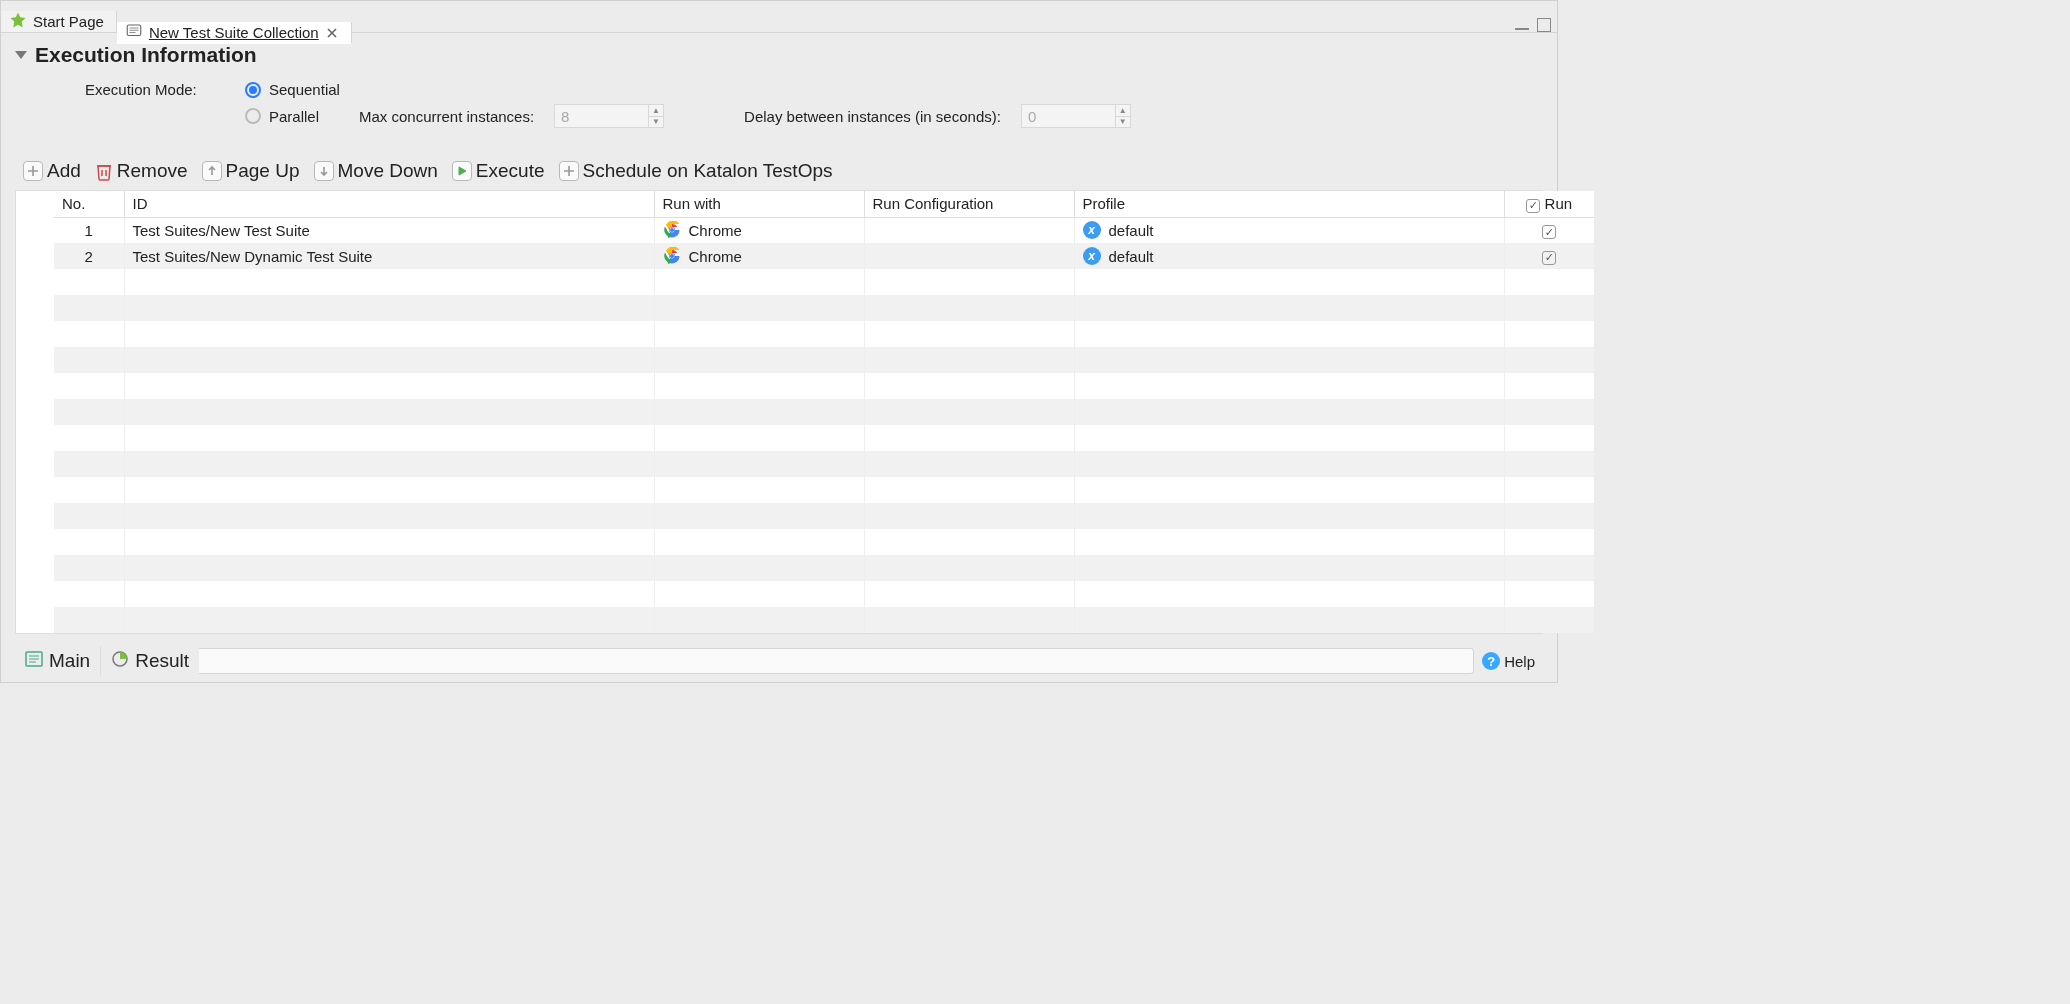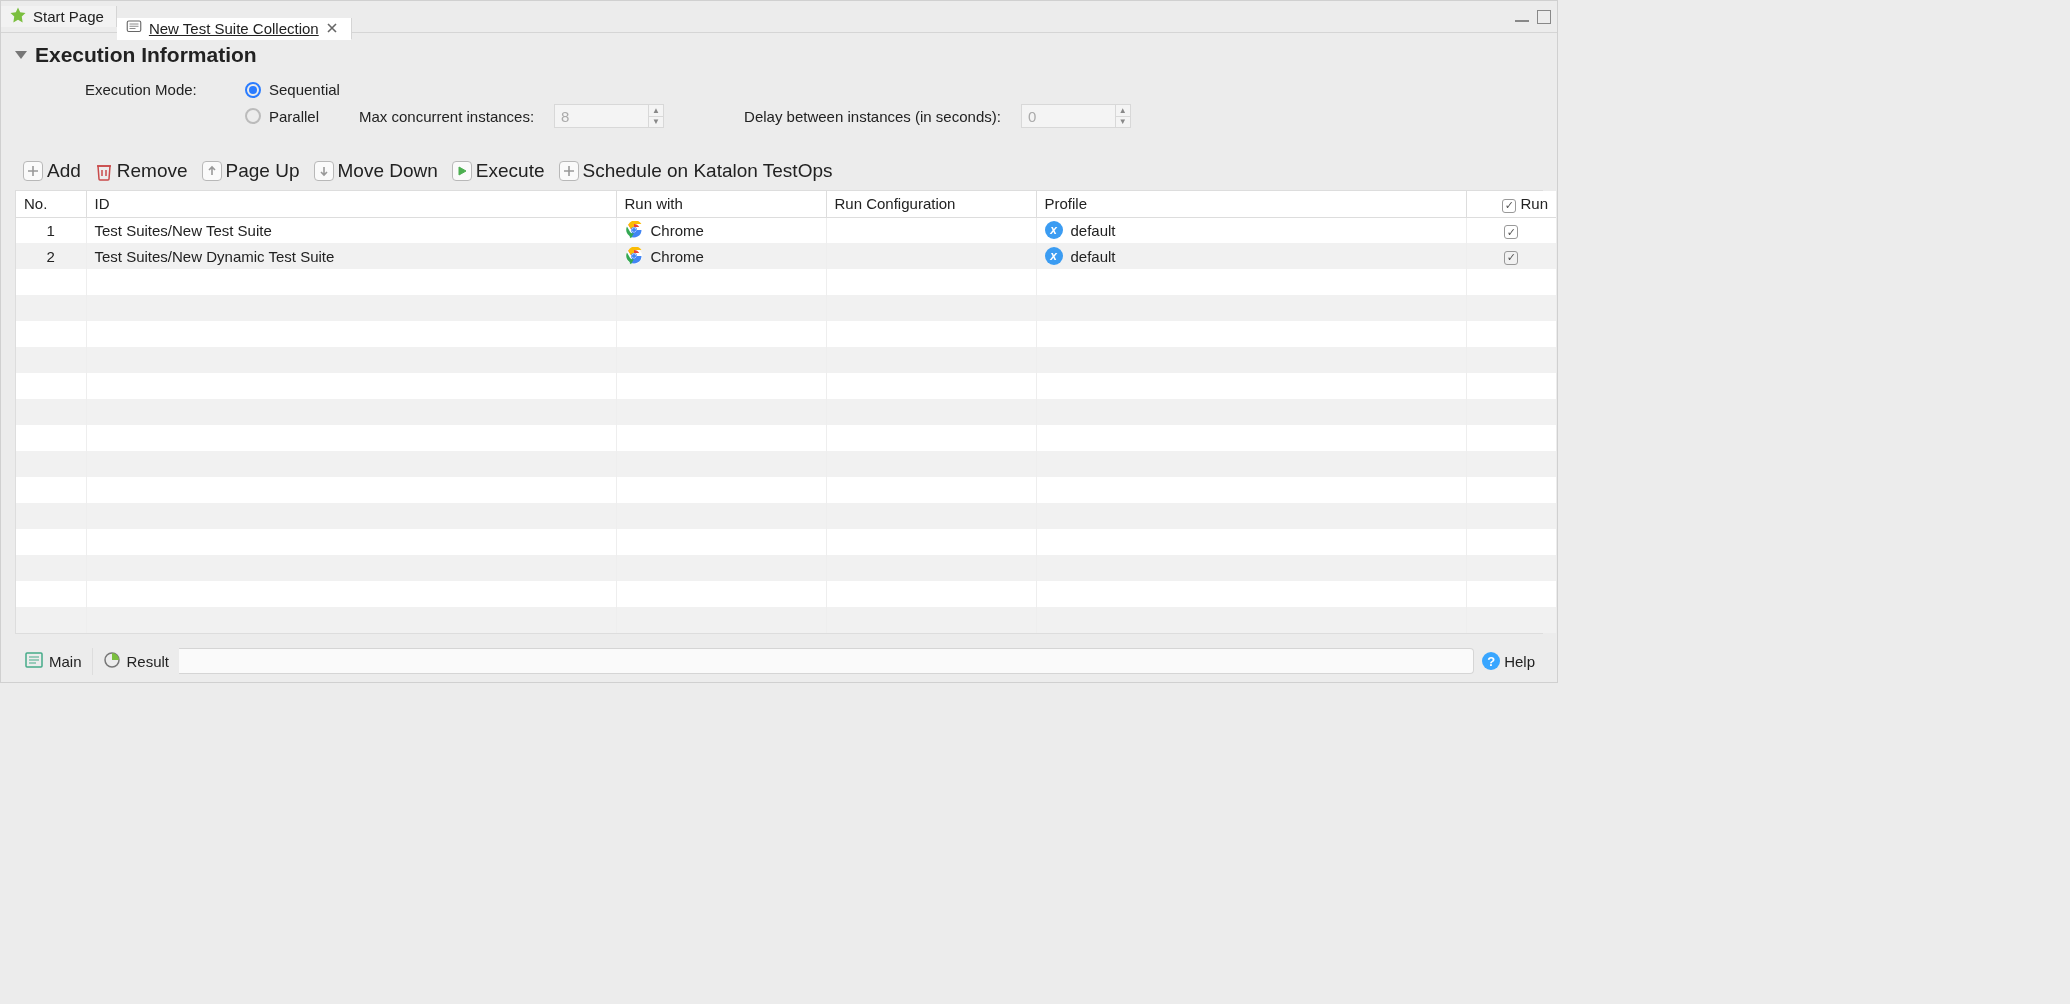--- a/index.html
+++ b/index.html
@@ -11,21 +11,21 @@
     background: #ececec;
   }
   .window {
     width: 1558px;
     border: 1px solid #d0d0d0;
     background: #ececec;
   }
   
   .tabbar {
     display: flex;
-    align-items: center;
+    align-items: flex-end;
     height: 32px;
     background: #ececec;
     border-bottom: 1px solid #d5d5d5;
     position: relative;
   }
   .tab {
     display: flex;
     align-items: center;
     gap: 6px;
     padding: 0 12px 0 8px;
@@ -138,37 +138,38 @@
     background:#fafafa;
   }
   .ico-box.green svg path { stroke:#4caf50; fill:#4caf50; }
   .trash svg { display:block; }
 
   
   .table-wrap {
     margin: 0 14px;
     border: 1px solid #ddd;
     background: #fff;
+    padding-left: 38px;
   }
   table {
     width: 100%;
     border-collapse: collapse;
     table-layout: fixed;
   }
   th {
     text-align: left;
     font-weight: 400;
     font-size: 15px;
     padding: 4px 8px;
     border-right: 1px solid #ddd;
     border-bottom: 1px solid #ddd;
     background: #fff;
     height: 26px;
   }
-  th:last-child { border-right: none; text-align:right; }
+  th:last-child { border-right: none; text-align:center; }
   td {
     padding: 2px 8px;
     font-size: 15px;
     border-right: 1px solid #eee;
     height: 26px;
     vertical-align: middle;
   }
   td:last-child { border-right:none; text-align:center; }
   tbody tr:nth-child(even) td { background:#f1f1f1; }
   tbody tr:nth-child(odd) td { background:#ffffff; }
@@ -198,21 +199,21 @@
   
   .bottom-bar {
     display:flex; align-items:center;
     margin: 12px 14px 6px 14px;
     height: 30px;
   }
   .btab {
     display:flex; align-items:center; gap:6px;
     padding: 4px 10px;
     border-right: 1px solid #ddd;
-    font-size: 15px;
+    font-size: 19px;
   }
   .btab.plain { border:none; }
   .spacer { flex:1; border: 1px solid #d5d5d5; border-left:none; height: 26px; border-radius:0 4px 4px 0; background:#fafafa;}
   .help {
     display:flex; align-items:center; gap:4px; padding:0 8px;
     font-size: 15px;
   }
   .help-ico {
     width:18px;height:18px;border-radius:50%;background:#39a6ff;color:#fff;
     display:flex;align-items:center;justify-content:center;font-weight:bold;font-size:13px;

